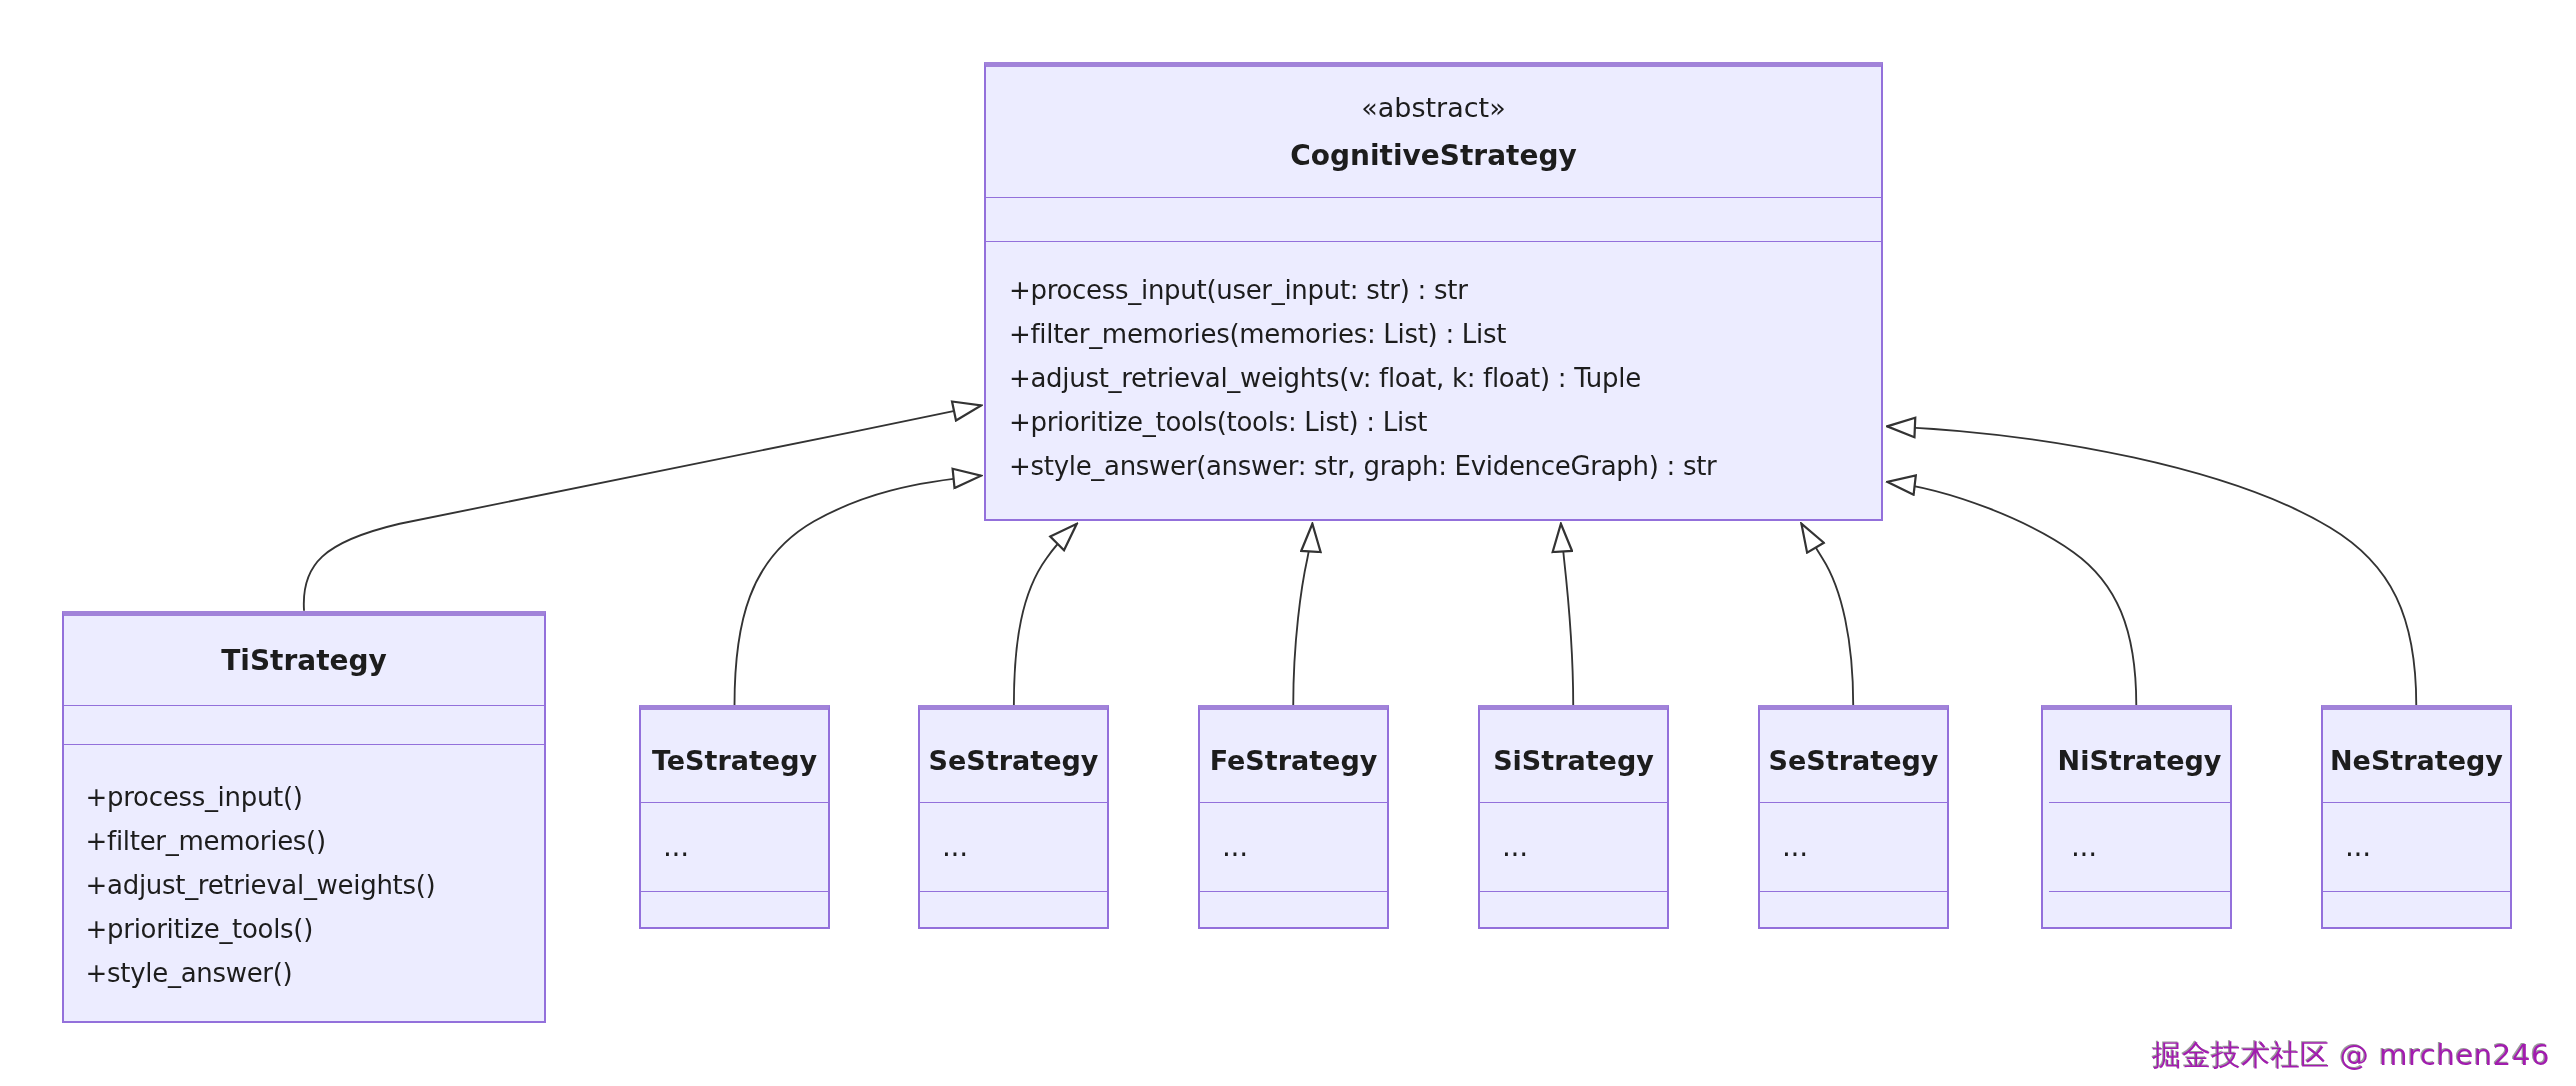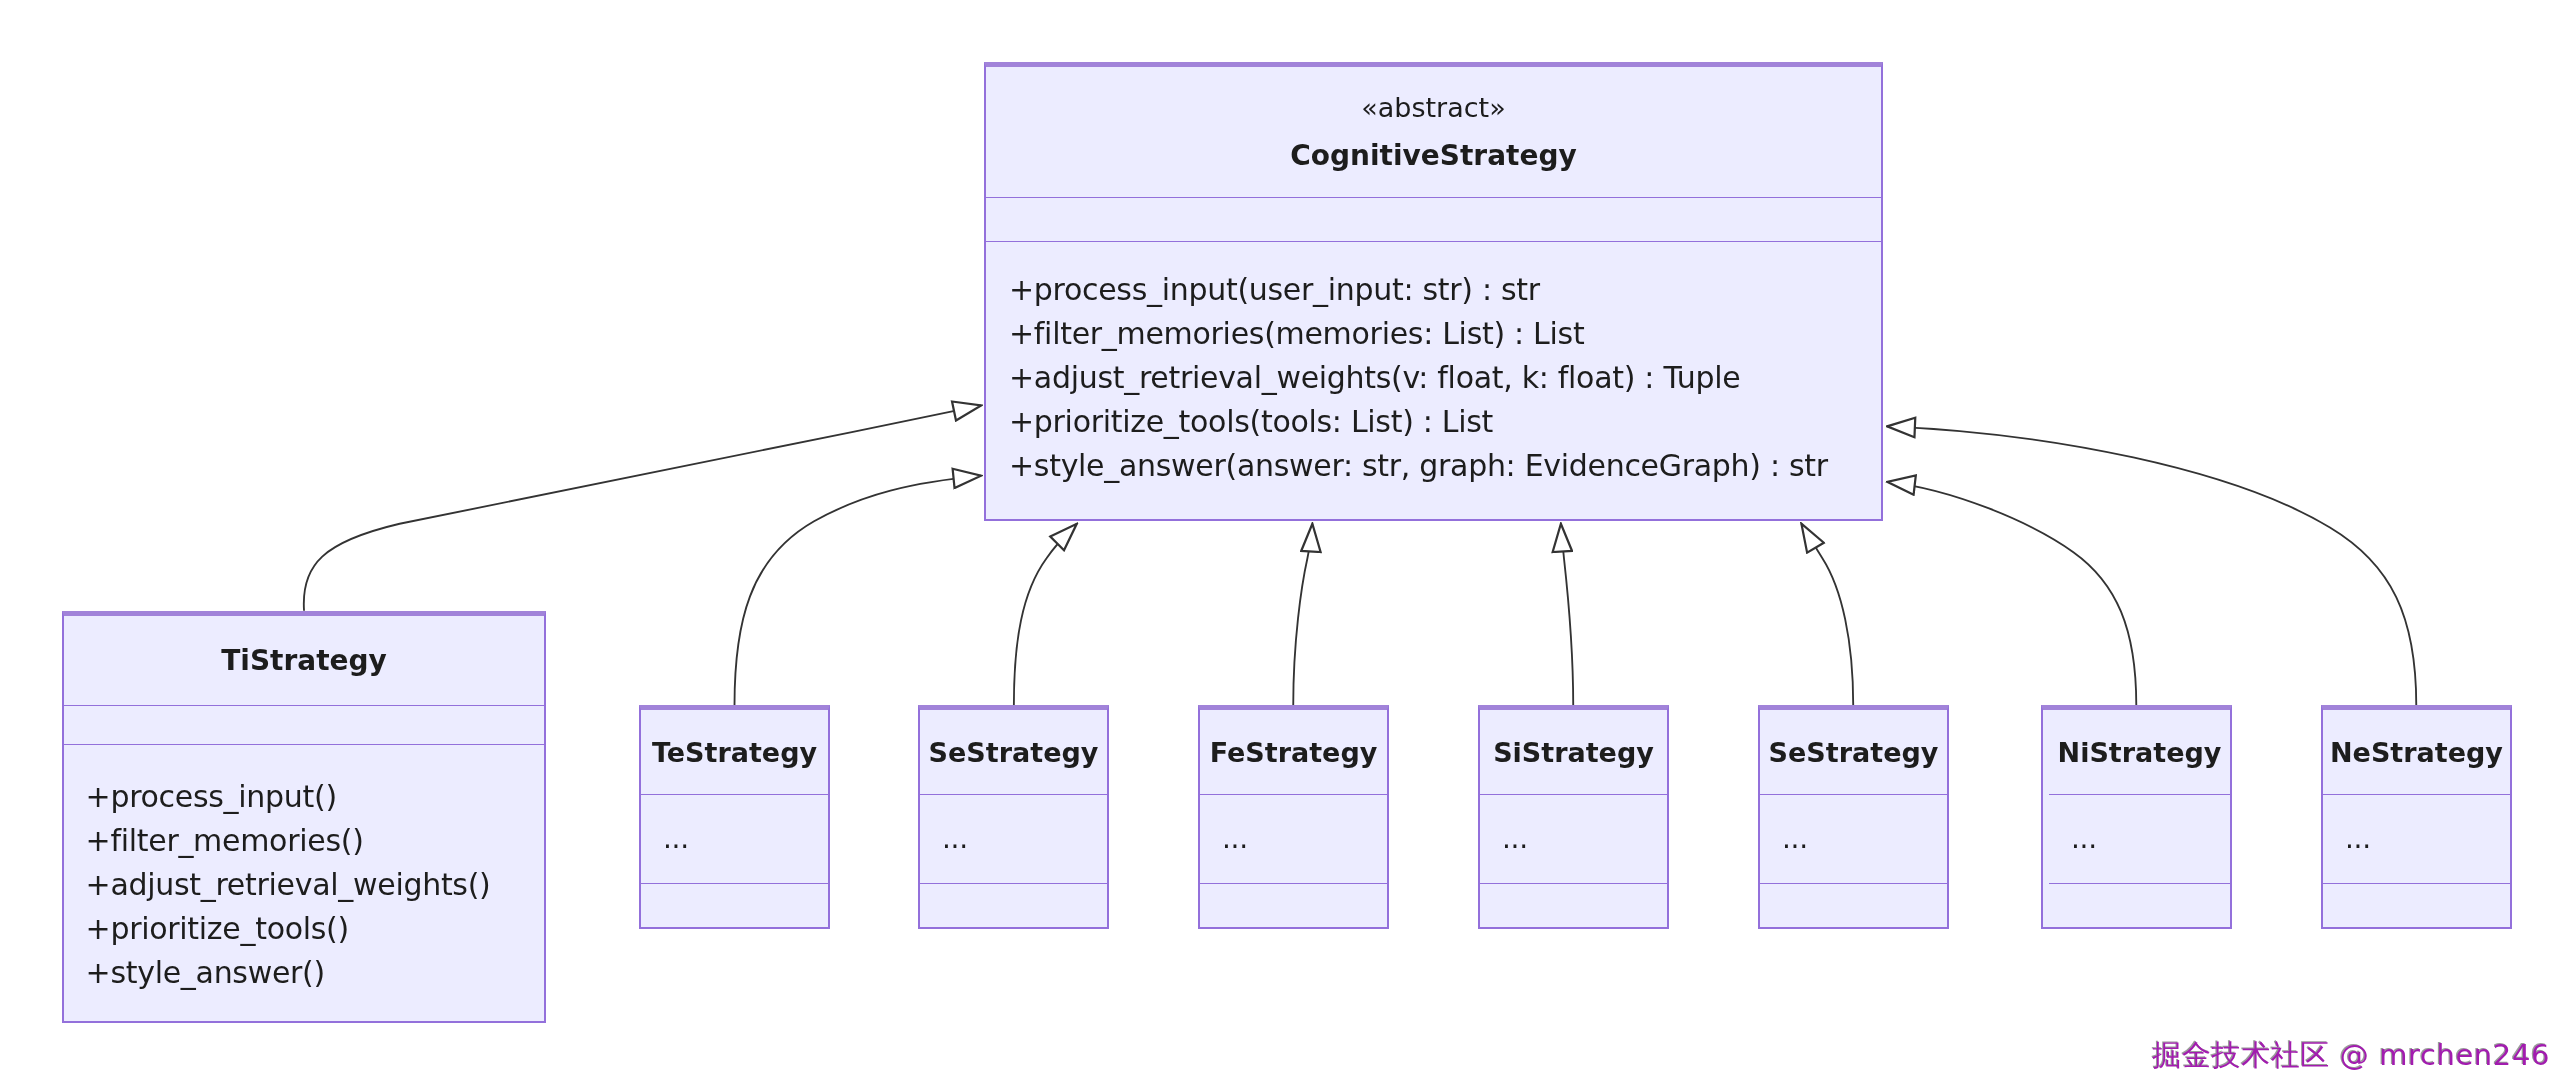--- a/index.html
+++ b/index.html
@@ -11,32 +11,32 @@
   .uml-class{
     position:absolute;box-sizing:border-box;background:#ECECFF;
     border:2.5px solid #9370DB;border-top-width:5.6px;border-top-color:#a183d9;
     display:flex;flex-direction:column;color:#1d1d1d;
   }
   .compartment{box-sizing:border-box;}
   .compartment + .compartment{border-top:1.9px solid #9370DB;}
   .c-title{display:flex;flex-direction:column;align-items:center;justify-content:center;gap:16px;}
   .stereotype{font-size:27px;}
   .class-name{font-weight:bold;font-size:28px;}
-  .method{font-size:30px;line-height:44px;letter-spacing:-0.3px;white-space:nowrap;}
+  .method{font-size:26px;line-height:44px;letter-spacing:-0.3px;white-space:nowrap;}
   
   .parent .c-title{height:130px;}
   .parent .c-attrs{height:44px;}
   .parent .c-methods{flex:1;padding:26px 0 0 23px;}
   
   .ti .c-title{height:89px;}
   .ti .c-attrs{height:39px;}
   .ti .c-methods{flex:1;padding:30px 0 0 21.6px;}
   
   .small{width:191px;height:224px;}
-  .small .c-title{height:84px;}
+  .small .c-title{height:84px;margin-top:8px;}
   .small .c-title .class-name{font-size:27px;}
   .small .c-mid{height:89px;display:flex;align-items:center;padding-left:22px;}
   .small .c-mid .method{font-size:28px;line-height:28px;}
   .small .c-foot{flex:1;}
   .watermark{
     position:absolute;right:26px;bottom:11px;font-size:29px;color:#a21caf;
     text-shadow:-1.2px -1.2px 0 #9b9b9b, 1.2px 1.2px 0 #ffffff;letter-spacing:0.6px;
   }
 </style>
 </head>

